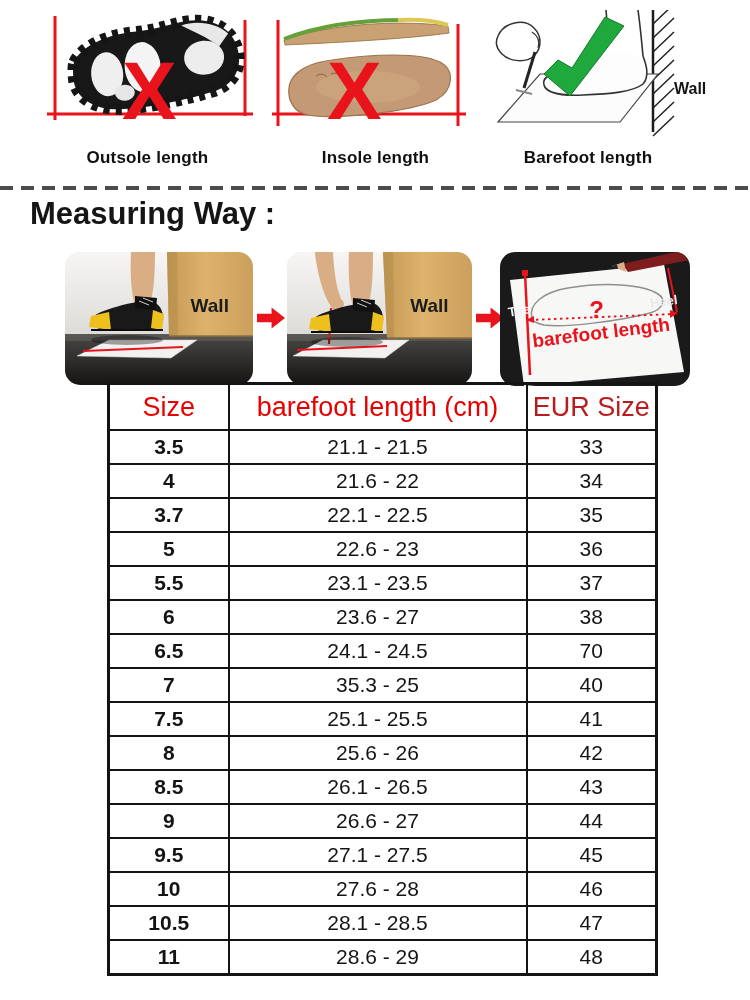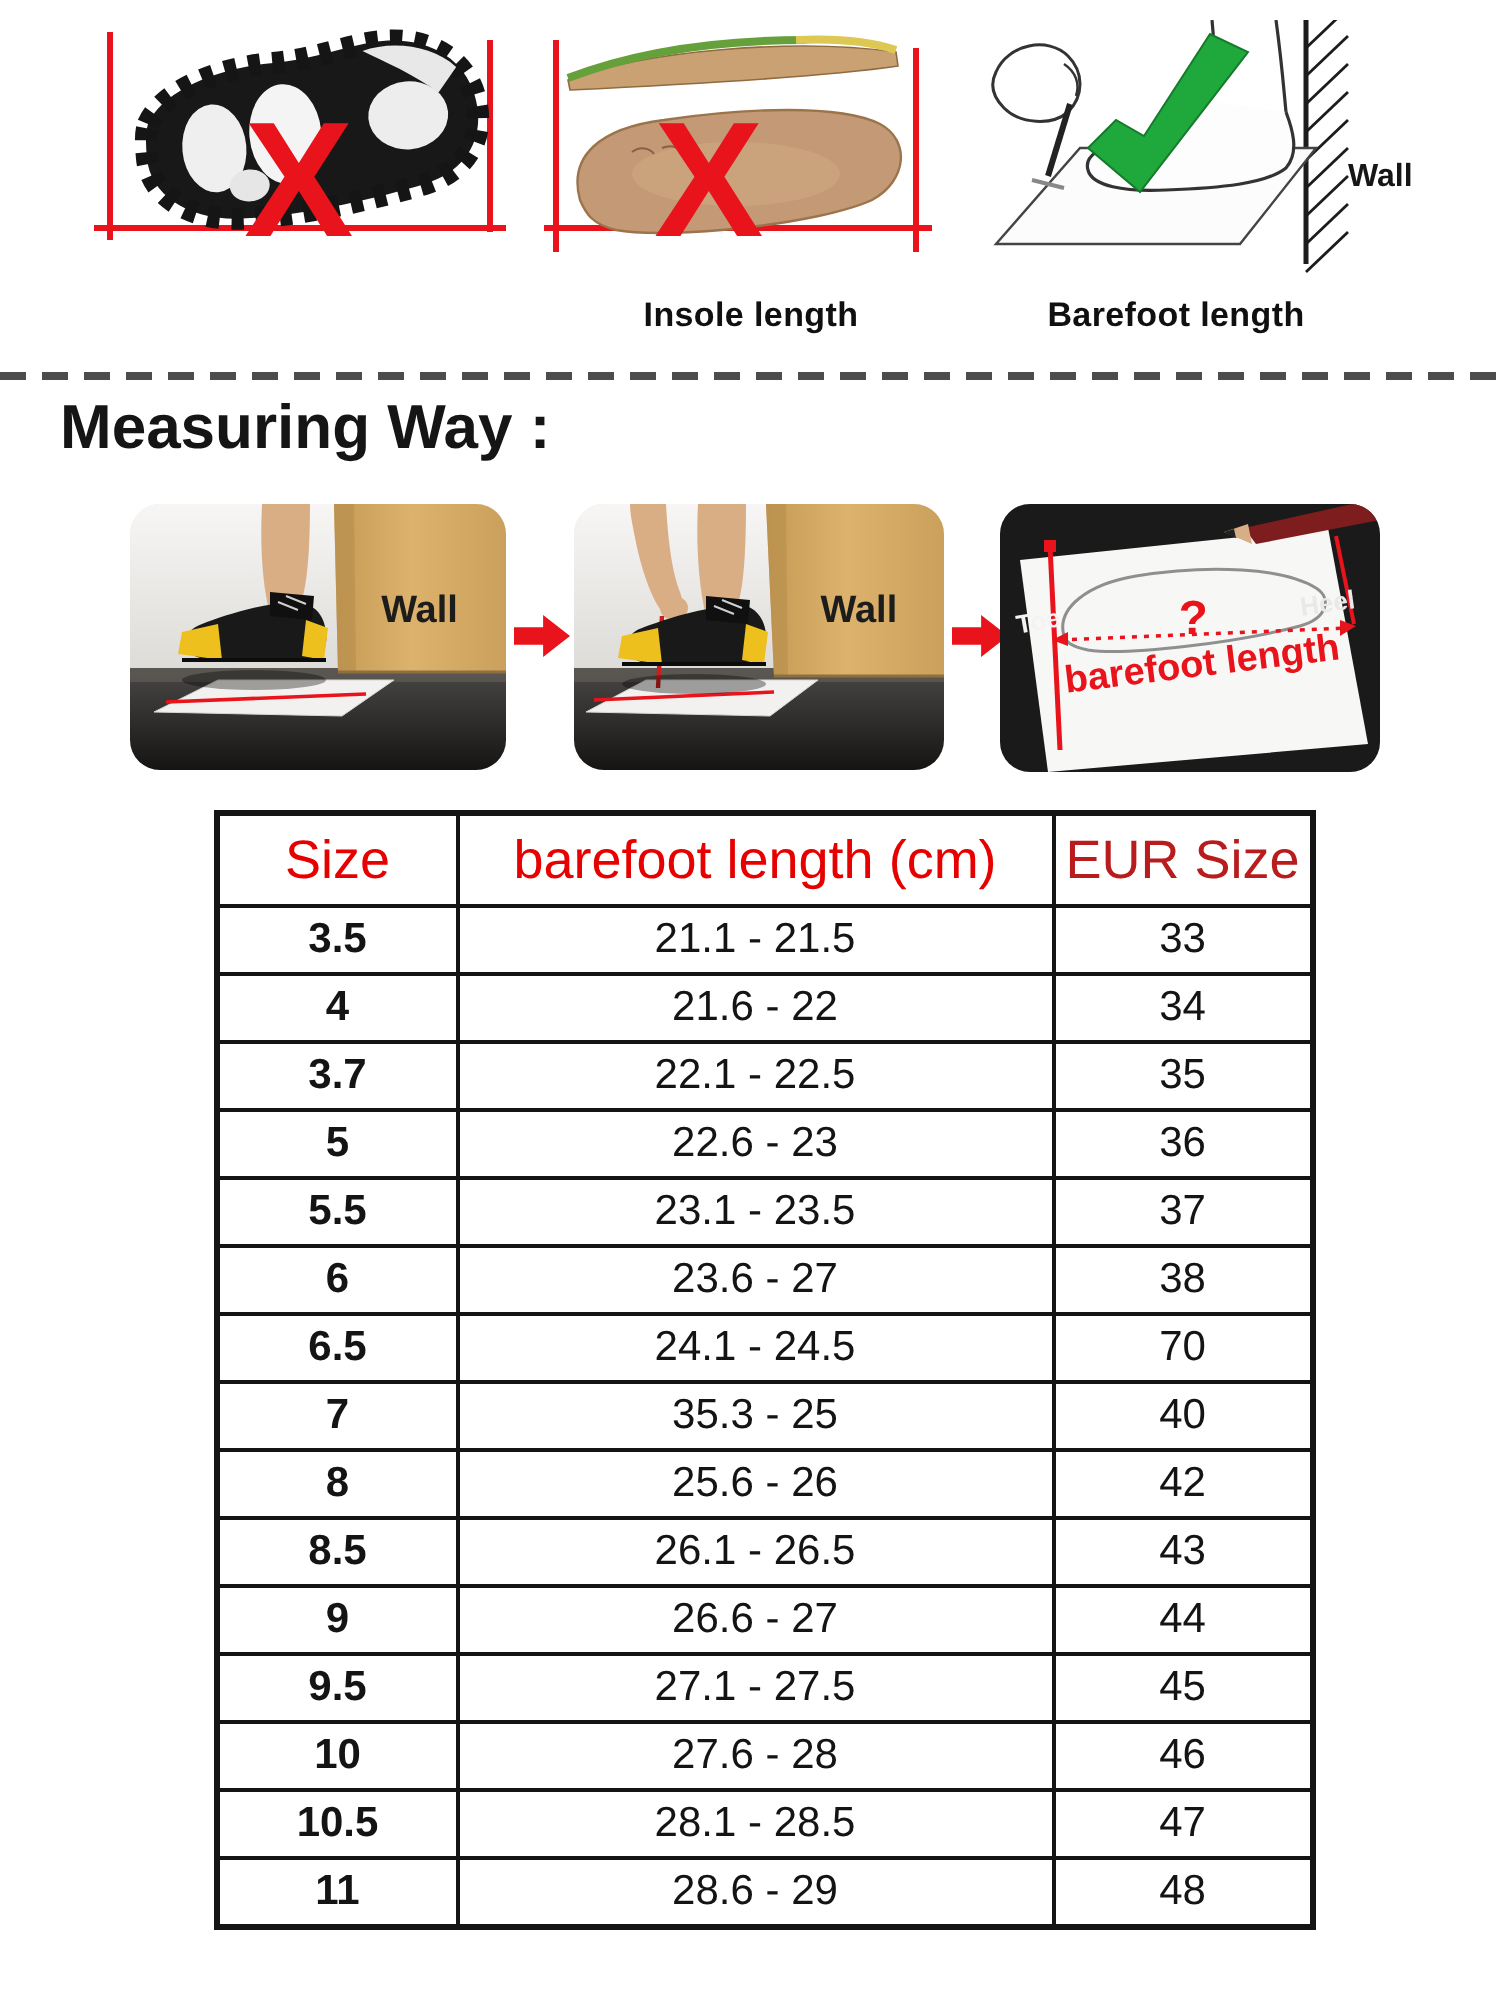--- a/index.html
+++ b/index.html
@@ -35,21 +35,21 @@
                     font-size:19px;font-weight:700;color:#1c1c1c;}
   .arrow{position:absolute;top:306px;width:28px;height:24px;background:#e8131b;
          clip-path:polygon(0 32%,52% 32%,52% 6%,100% 50%,52% 94%,52% 68%,0 68%);}
   .arrow1{left:257px;} .arrow2{left:476px;}
   .p3-toe{position:absolute;left:4%;top:38%;font-size:13px;font-weight:700;color:#f3f3f3;transform:rotate(-10deg);}
   .p3-heel{position:absolute;left:79%;top:31%;font-size:13px;font-weight:700;color:#e9e9e9;transform:rotate(-8deg);}
   .p3-question{position:absolute;left:47%;top:33%;font-size:24px;font-weight:800;color:#e8131b;}
   .p3-length{position:absolute;left:17%;top:52%;font-size:19px;font-weight:800;color:#e8131b;transform:rotate(-7deg);}
 
   
-  .size-table{position:absolute;left:107px;top:405px;width:548px;height:560px;
+  .size-table{position:absolute;left:107px;top:382px;width:548px;height:560px;
               border-collapse:collapse;table-layout:fixed;}
   .size-table th,.size-table td{border:2px solid #141414;text-align:center;vertical-align:middle;padding:0;}
   .size-table{border:3px solid #141414;}
   .size-table th{height:44px;font-size:27px;font-weight:400;}
   .size-table td{font-size:21px;font-weight:400;height:32px;margin-top:20px;}
   .size-table td:first-child{font-weight:700;}
   .th-red{color:#e60000;}
   .th-black{color:#b91c1c;}
   .col-size{width:120px;} .col-len{width:298px;} .col-eur{width:130px;}
 </style>
@@ -69,20 +69,21 @@
         <path d="M40,45 C48,30 75,20 105,20 C125,20 135,16 155,14 C180,12 200,24 204,45
                  C208,65 198,82 175,87 C150,92 110,98 80,96 C55,94 38,80 38,62 C38,56 38,50 40,45 Z" fill="#181818" stroke="#151515" stroke-width="11" stroke-dasharray="6 6"></path>
         <path d="M150,18 C165,14 185,18 196,30 L186,42 C175,32 160,24 150,18 Z" fill="#e8e8e8"></path>
         <ellipse cx="72" cy="60" rx="16" ry="22" fill="#efefef"></ellipse>
         <ellipse cx="108" cy="56" rx="18" ry="25" fill="#f4f4f4"></ellipse>
         <ellipse cx="170" cy="52" rx="20" ry="17" fill="#ededed"></ellipse>
         <ellipse cx="88" cy="80" rx="10" ry="8" fill="#e6e6e6"></ellipse>
       </g>
     </svg>
     <div class="x-mark x-outsole">X</div>
+    <div class="fig-caption">Outsole length</div>
   </div>
 
   <div class="fig fig-insole">
     <svg width="215" height="128" viewBox="0 0 215 128">
       <g stroke="#e8131b" stroke-width="3">
         <line x1="10" y1="10" x2="10" y2="116"></line>
         <line x1="190" y1="14" x2="190" y2="116"></line>
         <line x1="4" y1="104" x2="198" y2="104"></line>
       </g>
       <g>
@@ -300,20 +301,25 @@
       <td>24.1 - 24.5</td>
       <td>70</td>
     </tr>
 
     <tr>
       <td>7</td>
       <td>35.3 - 25</td>
       <td>40</td>
     </tr>
 
+    <tr>
+      <td>7.5</td>
+      <td>25.1 - 25.5</td>
+      <td>41</td>
+    </tr>
 
     <tr>
       <td>8</td>
       <td>25.6 - 26</td>
       <td>42</td>
     </tr>
 
     <tr>
       <td>8.5</td>
       <td>26.1 - 26.5</td>

